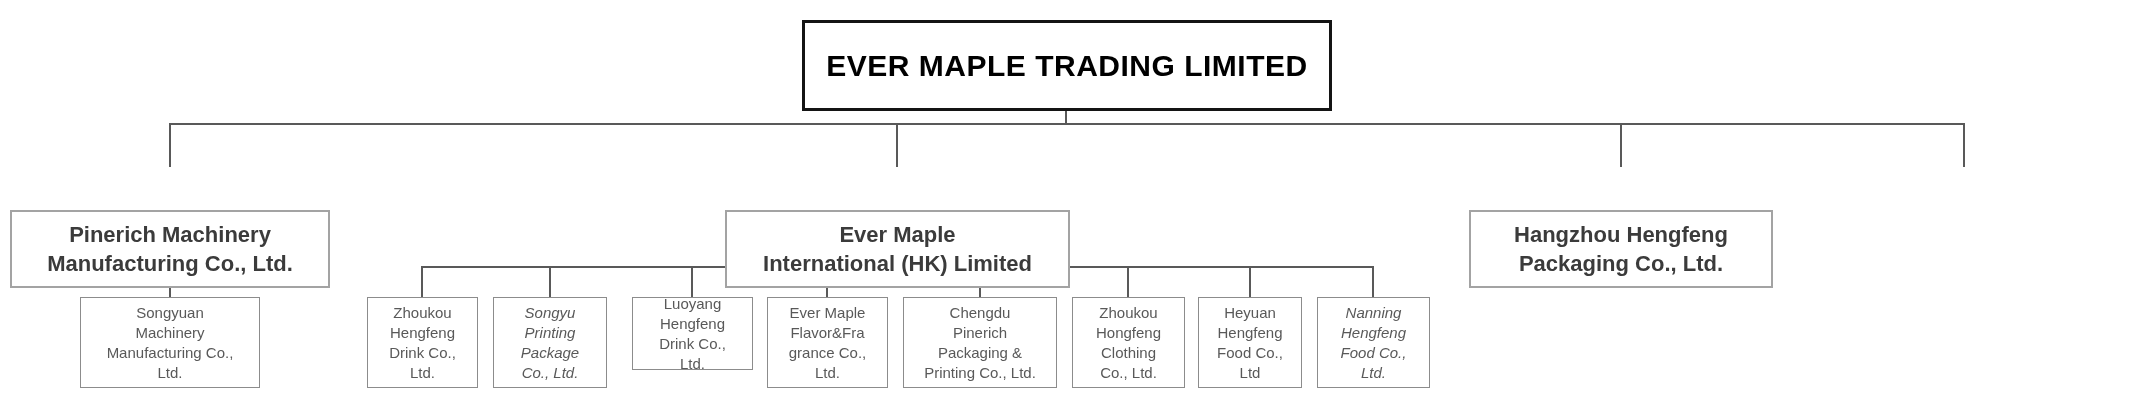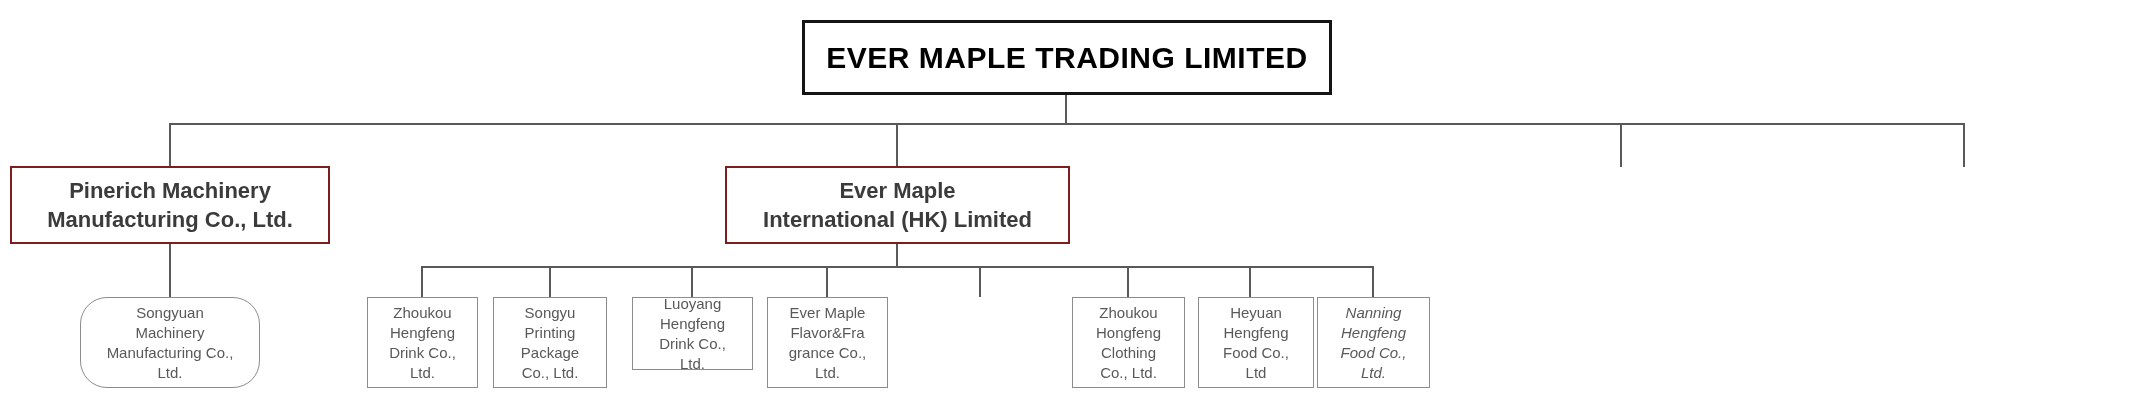--- a/index.html
+++ b/index.html
@@ -29,25 +29,26 @@
     width: 100%;
   }
   .l1 {
     border: 3px solid #141414;
     font-size: 30px;
     font-weight: bold;
     color: #000000;
     letter-spacing: 0.5px;
   }
   .l2 {
-    border: 2px solid #7f1d1d;
+    border: 2px solid #a3a3a3;
     font-size: 22px;
     font-weight: bold;
     color: #3b3b3b;
     line-height: 29px;
+    margin-top: 44px;
   }
   .l3 {
     border: 1px solid #8c8c8c;
     font-size: 15px;
     font-weight: normal;
     color: #595959;
     line-height: 20px;
   }
   .line {
     position: absolute;
@@ -72,71 +73,81 @@
   <div class="line" style="left:421px; top:266px; width:953px; height:2px;"></div>
   <div class="line" style="left:421px; top:266px; width:2px; height:31px;"></div>
   <div class="line" style="left:549px; top:266px; width:2px; height:31px;"></div>
   <div class="line" style="left:691px; top:266px; width:2px; height:31px;"></div>
   <div class="line" style="left:826px; top:266px; width:2px; height:31px;"></div>
   <div class="line" style="left:979px; top:266px; width:2px; height:31px;"></div>
   <div class="line" style="left:1127px; top:266px; width:2px; height:31px;"></div>
   <div class="line" style="left:1249px; top:266px; width:2px; height:31px;"></div>
   <div class="line" style="left:1372px; top:266px; width:2px; height:31px;"></div>
 
-  <div class="node l1" style="left:802px; top:20px; width:530px; height:75px;">
+  <div class="node l1" style="left:802px; top:20px; width:530px; height:91px;">
     <span class="lbl">EVER MAPLE TRADING LIMITED</span>
   </div>
 
   <div class="node l2" style="left:10px; top:166px; width:320px; height:78px;">
     <span class="lbl">Pinerich Machinery
 Manufacturing Co., Ltd.</span>
   </div>
   <div class="node l2" style="left:725px; top:166px; width:345px; height:78px;">
     <span class="lbl">Ever Maple
 International (HK) Limited</span>
   </div>
+  <div class="node l2" style="left:1469px; top:166px; width:304px; height:78px;">
+    <span class="lbl">Hangzhou Hengfeng
+Packaging Co., Ltd.</span>
+  </div>
 
-  <div class="node l3" style="left:80px; top:297px; width:180px; height:91px;border-radius:27px;">
+  <div class="node l3" style="left:80px; top:297px; width:180px; height:91px;">
     <span class="lbl">Songyuan
 Machinery
 Manufacturing Co.,
 Ltd.</span>
   </div>
 
   <div class="node l3" style="left:367px; top:297px; width:111px; height:91px;">
     <span class="lbl">Zhoukou
 Hengfeng
 Drink Co.,
 Ltd.</span>
   </div>
-  <div class="node l3" style="left:493px; top:297px; width:114px; height:91px;">
+  <div class="node l3" style="left:493px; top:297px; width:114px; height:91px;font-style:italic;">
     <span class="lbl">Songyu
 Printing
 Package
 Co., Ltd.</span>
   </div>
   <div class="node l3" style="left:632px; top:297px; width:121px; height:73px;">
     <span class="lbl">Luoyang
 Hengfeng
 Drink Co.,
 Ltd.</span>
   </div>
   <div class="node l3" style="left:767px; top:297px; width:121px; height:91px;">
     <span class="lbl">Ever Maple
 Flavor&amp;Fra
 grance Co.,
 Ltd.</span>
   </div>
+  <div class="node l3" style="left:903px; top:297px; width:154px; height:91px;">
+    <span class="lbl">Chengdu
+Pinerich
+Packaging &amp;
+Printing Co., Ltd.</span>
+  </div>
   <div class="node l3" style="left:1072px; top:297px; width:113px; height:91px;">
     <span class="lbl">Zhoukou
 Hongfeng
 Clothing
 Co., Ltd.</span>
   </div>
-  <div class="node l3" style="left:1198px; top:297px; width:116px; height:91px;">
+  <div class="node l3" style="left:1198px; top:297px; width:104px; height:91px;">
     <span class="lbl">Heyuan
 Hengfeng
 Food Co.,
 Ltd</span>
   </div>
   <div class="node l3" style="left:1317px; top:297px; width:113px; height:91px;font-style:italic;">
     <span class="lbl">Nanning
 Hengfeng
 Food Co.,
 Ltd.</span>

